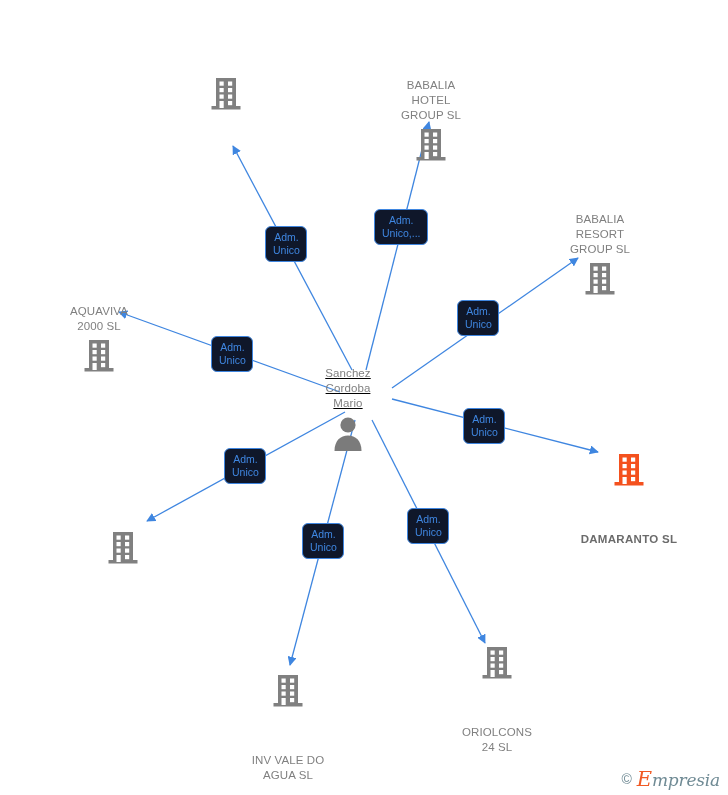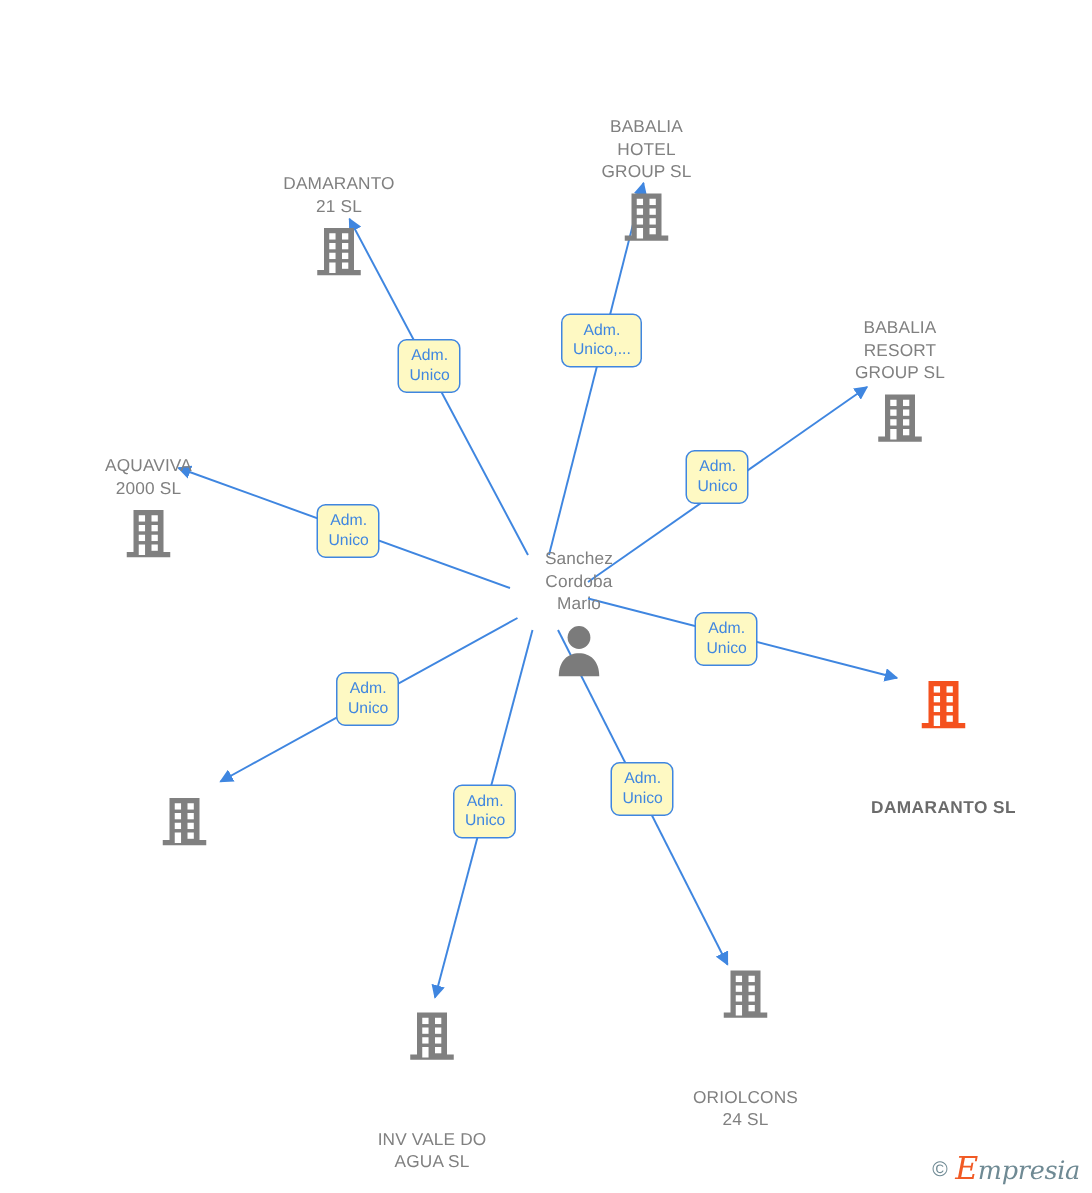--- a/index.html
+++ b/index.html
@@ -51,21 +51,21 @@
   }
   .node.caption-top .glyph { margin-top: 4px; }
   .node.caption-bottom .glyph { margin-bottom: 3px; }
 
   
   .rel-label {
     position: absolute;
     box-sizing: border-box;
     border: 1px solid #3f86e0;
     border-radius: 6px;
-    background: #fef9c3;
+    background: #0f172a;
     color: #3f86e0;
     font-size: 10.5px;
     line-height: 13px;
     padding: 4px 6px 4px 7px;
     text-align: center;
     white-space: pre-line;
     z-index: 5;
   }
 
   
@@ -109,34 +109,32 @@
         <line x1="366" y1="370" x2="429" y2="122" marker-end="url(#arrow)"></line>
         <line x1="392" y1="388" x2="578" y2="258" marker-end="url(#arrow)"></line>
         <line x1="340" y1="392" x2="119" y2="312" marker-end="url(#arrow)"></line>
         <line x1="392" y1="399" x2="598" y2="452" marker-end="url(#arrow)"></line>
         <line x1="345" y1="412" x2="147" y2="521" marker-end="url(#arrow)"></line>
         <line x1="355" y1="420" x2="290" y2="665" marker-end="url(#arrow)"></line>
         <line x1="372" y1="420" x2="485" y2="643" marker-end="url(#arrow)"></line>
       </g>
   </svg>
 
-  <div class="node caption-top" style="left:386px; top:322px;">
+  <div class="node caption-top" style="left:348px; top:322px;text-decoration:underline;">
     <div class="caption">Sanchez
 Cordoba
 Mario</div>
     <svg class="glyph" viewBox="0 0 34 36">
       <circle cx="17" cy="10" r="7.6" fill="#7b7b7b"></circle>
       <path d="M3.5 36 C3.5 25.5 9.5 20.5 17 20.5 C24.5 20.5 30.5 25.5 30.5 36 Z" fill="#7b7b7b"></path>
     </svg>
   </div>
 
   <div id="nodes-layer">
       <div class="node caption-top" style="left: 226px; top: 72px;">
-        <div class="caption">DAMARANTO
-21  SL</div>
         <svg class="glyph" viewBox="0 0 34 36">
           <rect x="7" y="2" width="20" height="30" fill="#808080"></rect>
           <rect x="2.5" y="30" width="29" height="3.5" fill="#808080"></rect>
           <rect x="10.5" y="5.5" width="4.2" height="4.2" fill="#fff"></rect>
           <rect x="19" y="5.5" width="4.2" height="4.2" fill="#fff"></rect>
           <rect x="10.5" y="12" width="4.2" height="4.2" fill="#fff"></rect>
           <rect x="19" y="12" width="4.2" height="4.2" fill="#fff"></rect>
           <rect x="10.5" y="18.5" width="4.2" height="4.2" fill="#fff"></rect>
           <rect x="19" y="18.5" width="4.2" height="4.2" fill="#fff"></rect>
           <rect x="10.5" y="25" width="4.2" height="7" fill="#fff"></rect>

